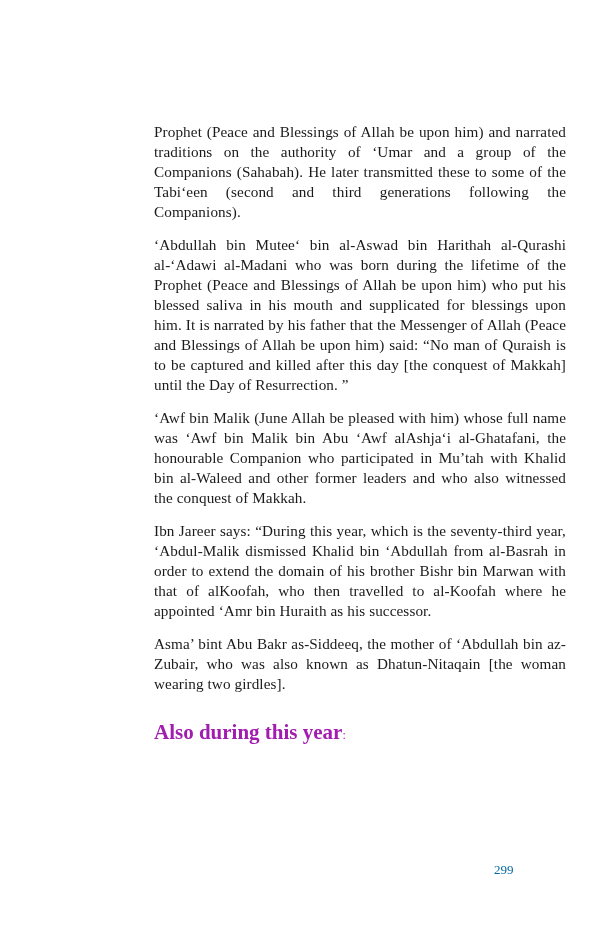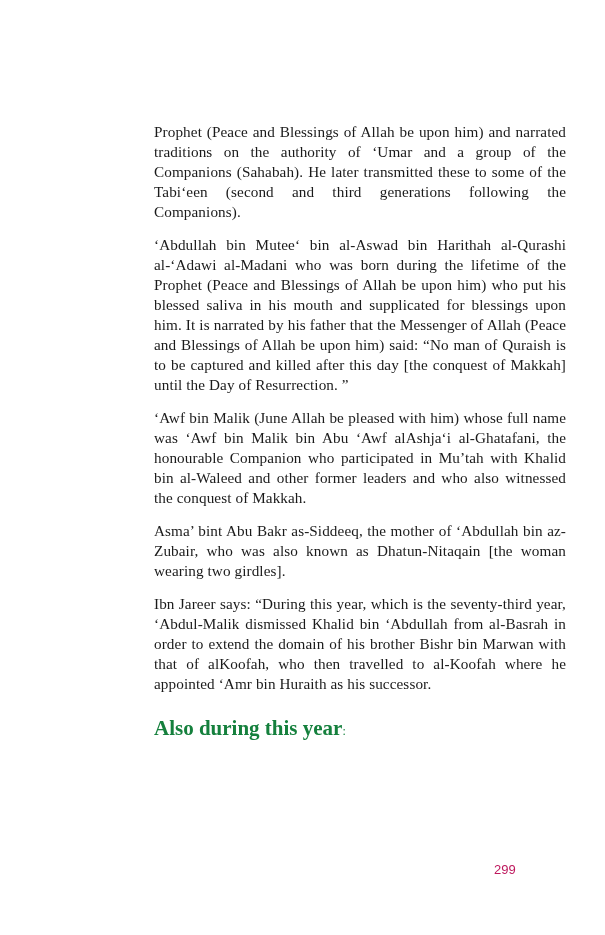--- a/index.html
+++ b/index.html
@@ -26,43 +26,43 @@
       font-size: 15.2px;
       line-height: 20px;
       text-align: justify;
       margin: 0 0 13px 0;
       letter-spacing: 0.1px;
     }
     .heading {
       font-size: 21px;
       font-weight: bold;
       margin: 20px 0 11px 0;
-      line-height: 28px;
-      color: #15803d;
+      line-height: 36px;
+      color: #a21caf;
     }
     .heading .colon {
       font-weight: normal;
       font-size: 12px;
     }
     .page-number {
       position: absolute;
       left: 494px;
       top: 862px;
-      font-family: Liberation Sans, sans-serif;
+      font-family: Liberation Serif, serif;
       font-size: 13px;
-      color: #be185d;
+      color: #0369a1;
     }
   </style>
 </head>
 <body>
 
 <div class="page">
   <p class="para">Prophet (Peace and Blessings of Allah be upon him) and narrated traditions on the authority of ‘Umar and a group of the Companions (Sahabah). He later transmitted these to some of the Tabi‘een (second and third generations following the Companions).</p>
   <p class="para">‘Abdullah bin Mutee‘ bin al-Aswad bin Harithah al-Qurashi al-‘Adawi al-Madani who was born during the lifetime of the Prophet (Peace and Blessings of Allah be upon him) who put his blessed saliva in his mouth and supplicated for blessings upon him. It is narrated by his father that the Messenger of Allah (Peace and Blessings of Allah be upon him) said: “No man of Quraish is to be captured and killed after this day [the conquest of Makkah] until the Day of Resurrection. ”</p>
   <p class="para">‘Awf bin Malik (June Allah be pleased with him) whose full name was ‘Awf bin Malik bin Abu ‘Awf alAshja‘i al-Ghatafani, the honourable Companion who participated in Mu’tah with Khalid bin al-Waleed and other former leaders and who also witnessed the conquest of Makkah.</p>
+  <p class="para">Ibn Jareer says: “During this year, which is the seventy-third year, ‘Abdul-Malik dismissed Khalid bin ‘Abdullah from al-Basrah in order to extend the domain of his brother Bishr bin Marwan with that of alKoofah, who then travelled to al-Koofah where he appointed ‘Amr bin Huraith as his successor.</p>
   <p class="para">Asma’ bint Abu Bakr as-Siddeeq, the mother of ‘Abdullah bin az-Zubair, who was also known as Dhatun-Nitaqain [the woman wearing two girdles].</p>
-  <p class="para">Ibn Jareer says: “During this year, which is the seventy-third year, ‘Abdul-Malik dismissed Khalid bin ‘Abdullah from al-Basrah in order to extend the domain of his brother Bishr bin Marwan with that of alKoofah, who then travelled to al-Koofah where he appointed ‘Amr bin Huraith as his successor.</p>
 
   <h2 class="heading"><span>Also during this year</span><span class="colon">:</span></h2>
 
 </div>
 
 <div class="page-number">299</div>
 
 </body></html>

